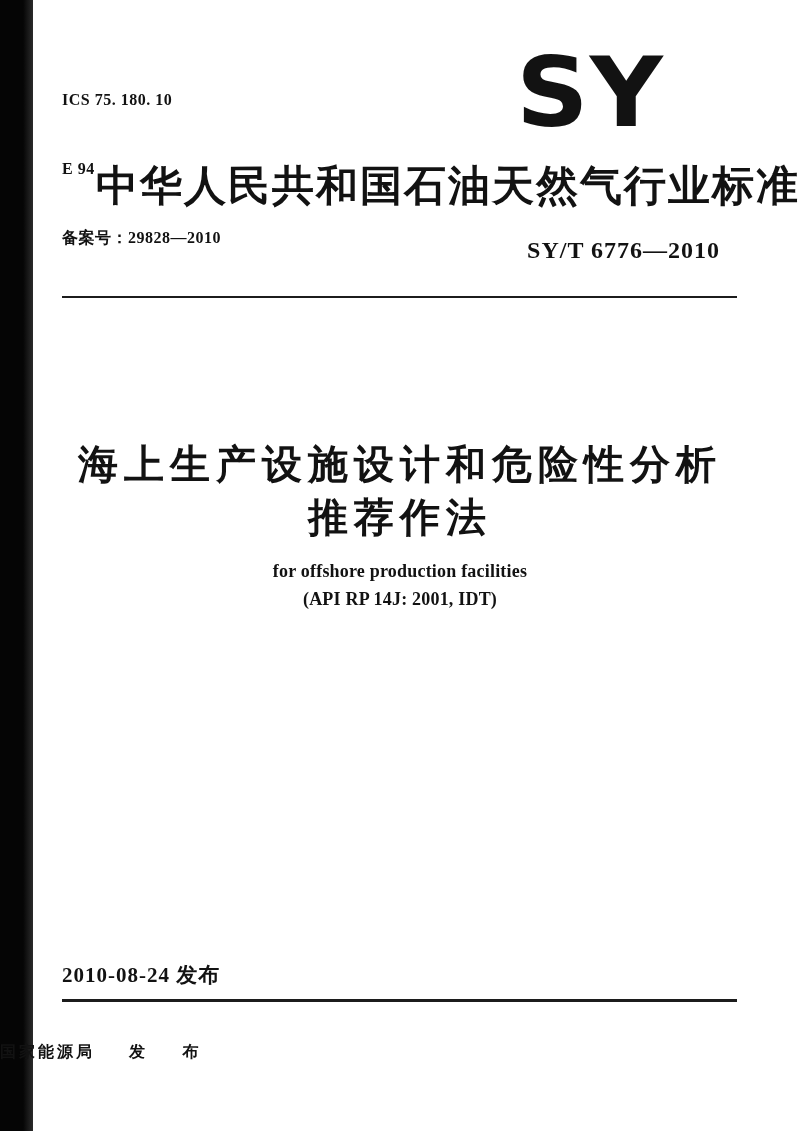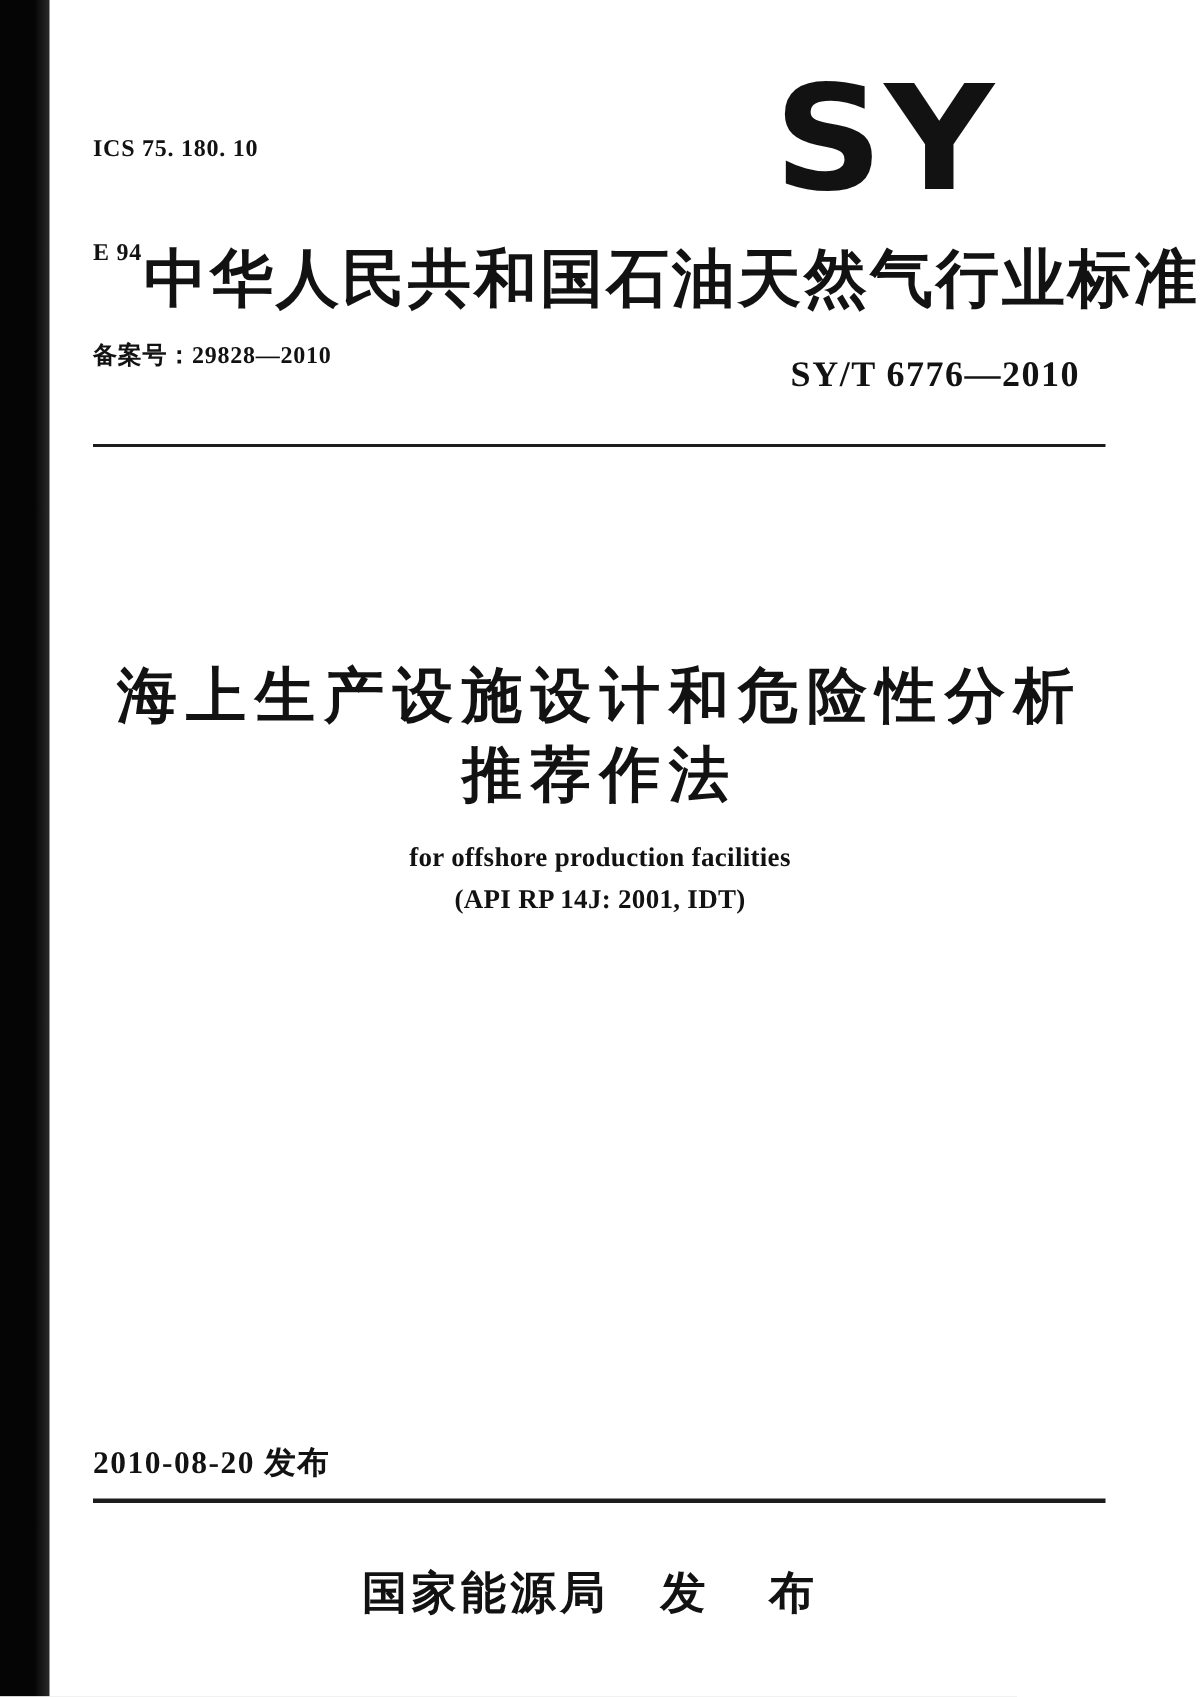--- a/index.html
+++ b/index.html
@@ -84,24 +84,24 @@
     font-weight: bold;
     font-size: 21px;
     letter-spacing: 1px;
     font-family: "Liberation Serif", serif;
   }
   .date-issue { left: 62px; }
   .date-impl  { right: 63px; }
   .publisher-line {
     position: absolute;
     left: 0; right: 0; top: 1042px;
-    text-align: center;
+    text-align: left;
     font-family: "DejaVu Sans", sans-serif;
     font-weight: bold;
-    font-size: 30px;
+    font-size: 16px;
     letter-spacing: 3px;
   }
   .publish-label { margin-left: 34px; letter-spacing: 16px; }
 </style>
 </head>
 <body>
 
 <div class="page">
 
   <div class="scan-bar"></div>
@@ -123,21 +123,21 @@
   <div class="cn-title">
     <div>海上生产设施设计和危险性分析</div>
     <div>推荐作法</div>
   </div>
 
   <div class="en-title">
     <div>for offshore production facilities</div>
     <div>(API RP 14J: 2001, IDT)</div>
   </div>
 
-  <div class="date-line date-issue">2010-08-20 发布</div>
+  <div class="date-line date-issue">2010-08-24 发布</div>
 
   <div class="rule rule-bottom"></div>
 
   <div class="publisher-line">
     <span>国家能源局</span><span class="publish-label">发 布</span>
   </div>
 
 </div>
 
 </body></html>

